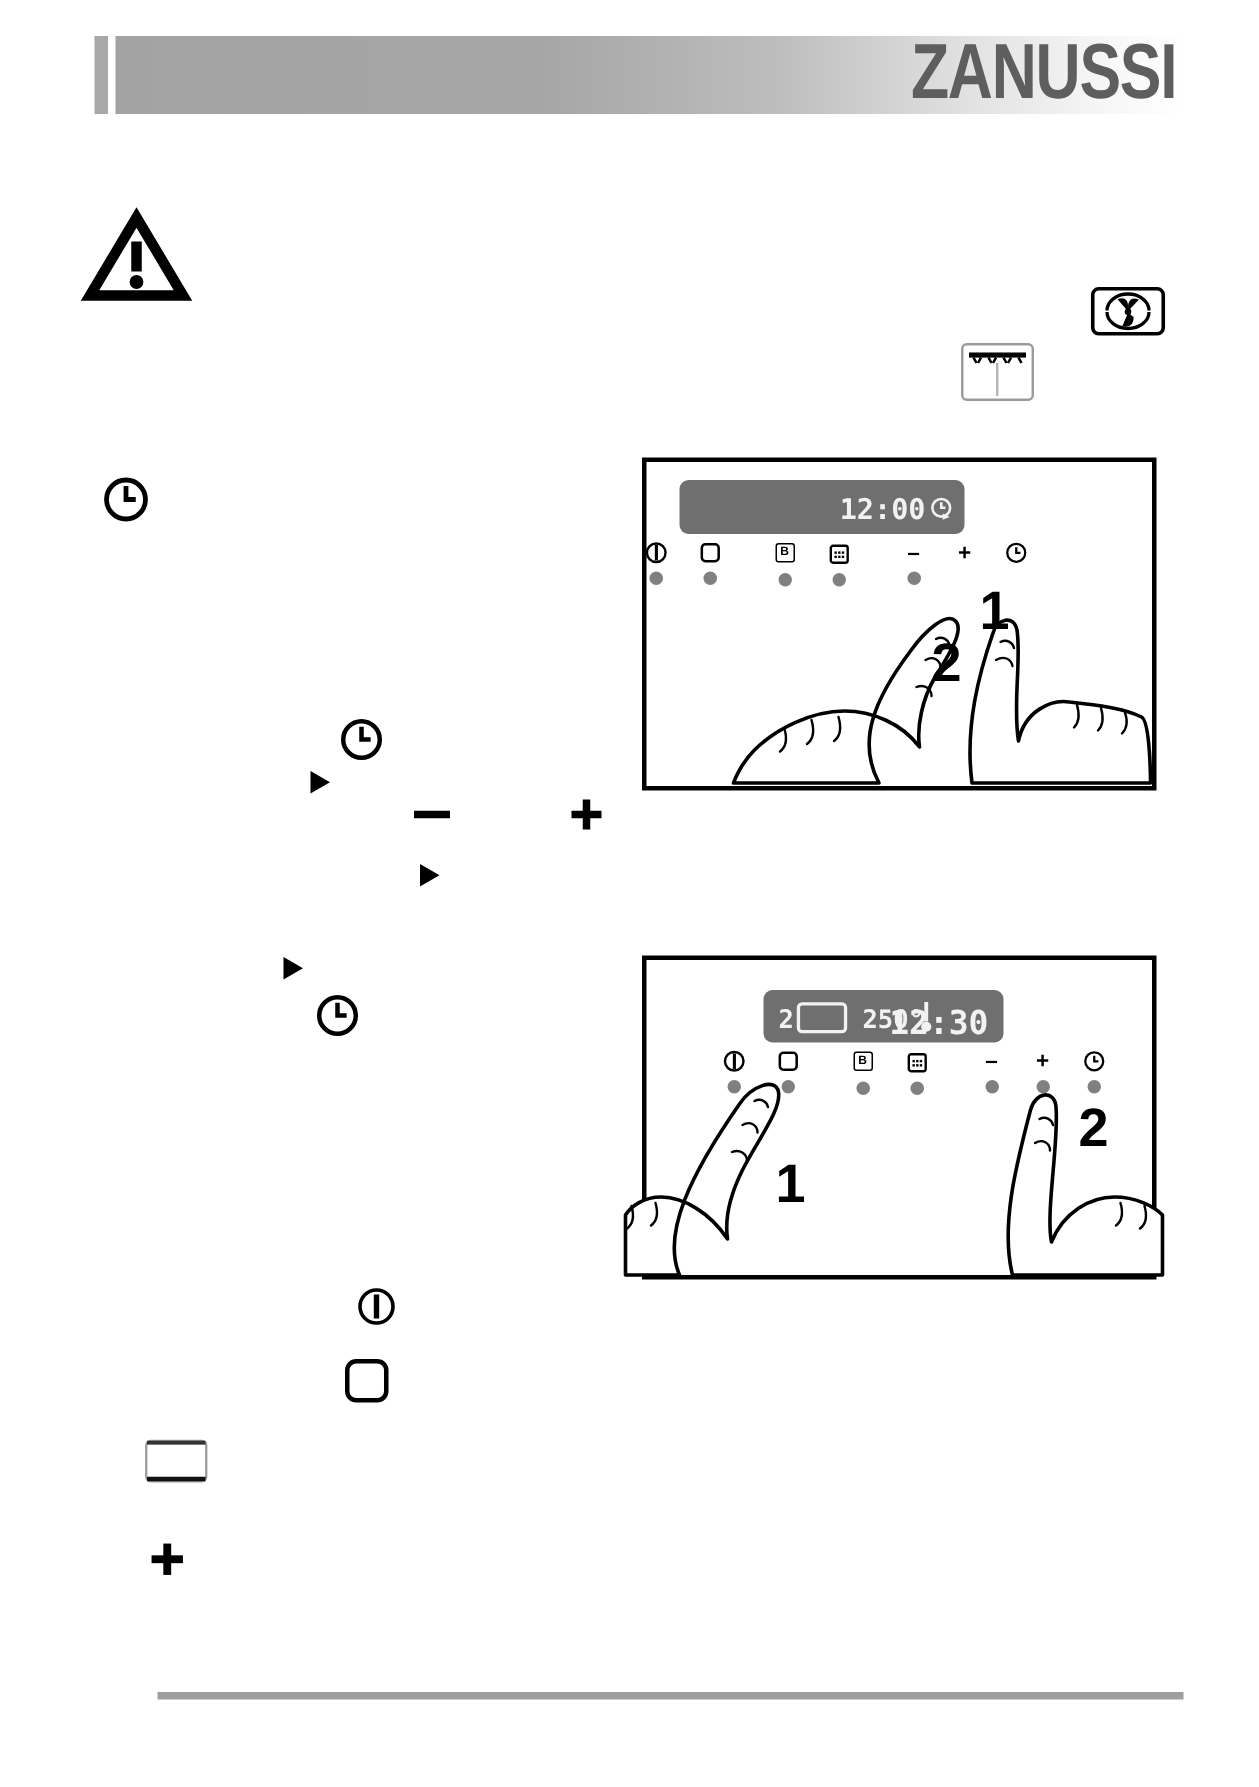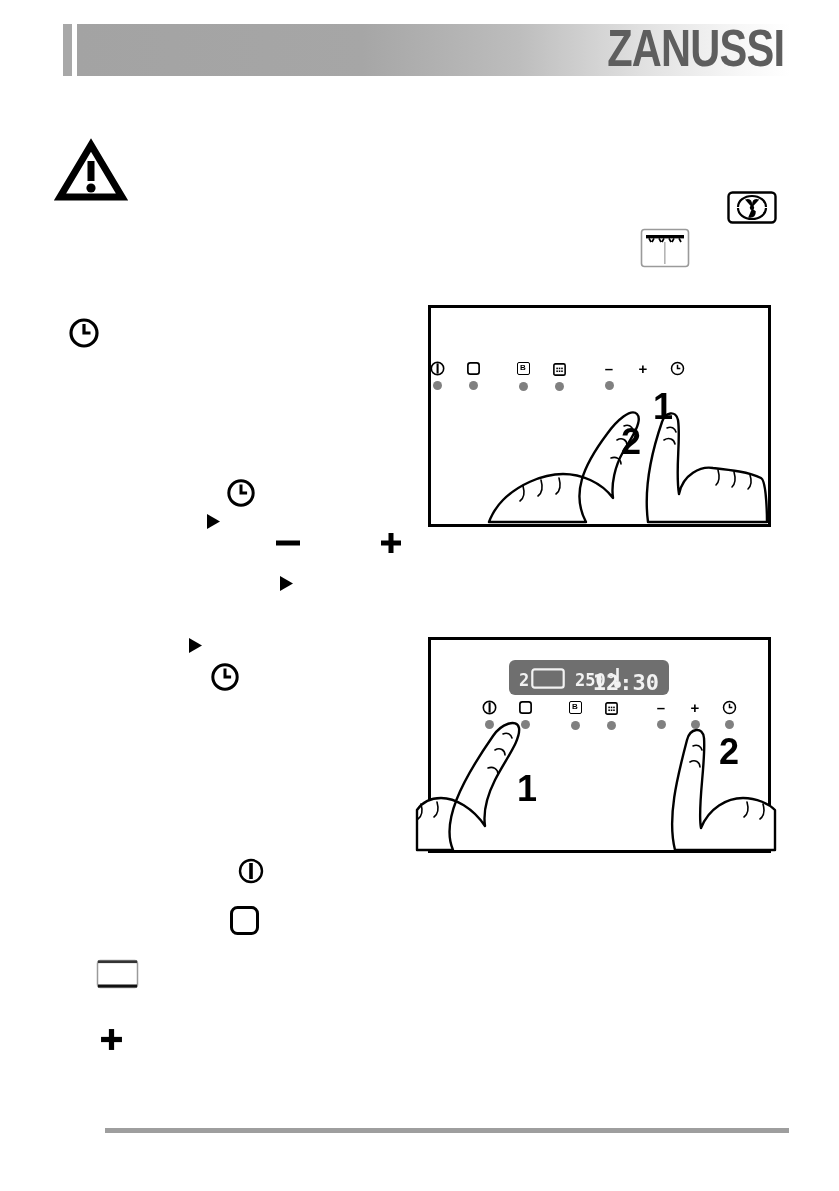--- a/index.html
+++ b/index.html
@@ -183,20 +183,30 @@
 
 <div class="abs" id="sym-plus-b">
   <svg width="23" height="23" viewBox="0 0 22 22">
     <rect x="1" y="8.5" width="20" height="5" fill="#000"></rect>
     <rect x="8.5" y="1" width="5" height="20" fill="#000"></rect>
   </svg>
 </div>
 
 <div class="abs panel-fig" id="panel-fig-1">
 
+  <div class="lcd" style="left:22px;top:12px;width:190px;height:36px;">
+    <span class="lcd-text" style="right:26px;top:9px;font-size:19px;">12:00</span>
+    <span style="position:absolute;right:8px;top:11px;">
+      <svg width="15" height="15" viewBox="0 0 16 16">
+        <circle cx="8" cy="8" r="6.3" fill="none" stroke="#f2f2f2" stroke-width="1.8"></circle>
+        <path d="M8 4 L8 8 L11 8" fill="none" stroke="#f2f2f2" stroke-width="1.8"></path>
+        <path d="M9 12 L14 14.5 L9 16.5 Z" fill="#f2f2f2"></path>
+      </svg>
+    </span>
+  </div>
 
   <div class="icon-strip" style="left:-4px;top:53px;width:240px;height:34px;">
 
     <div class="strip-item" style="left:0px;">
       <div class="strip-glyph">
         <svg width="15" height="15" viewBox="0 0 16 16" style="margin:0 auto;">
           <circle cx="8" cy="8" r="6.6" fill="none" stroke="#000" stroke-width="1.7"></circle>
           <rect x="7" y="2.5" width="2.2" height="11" fill="#000"></rect>
         </svg>
       </div>

